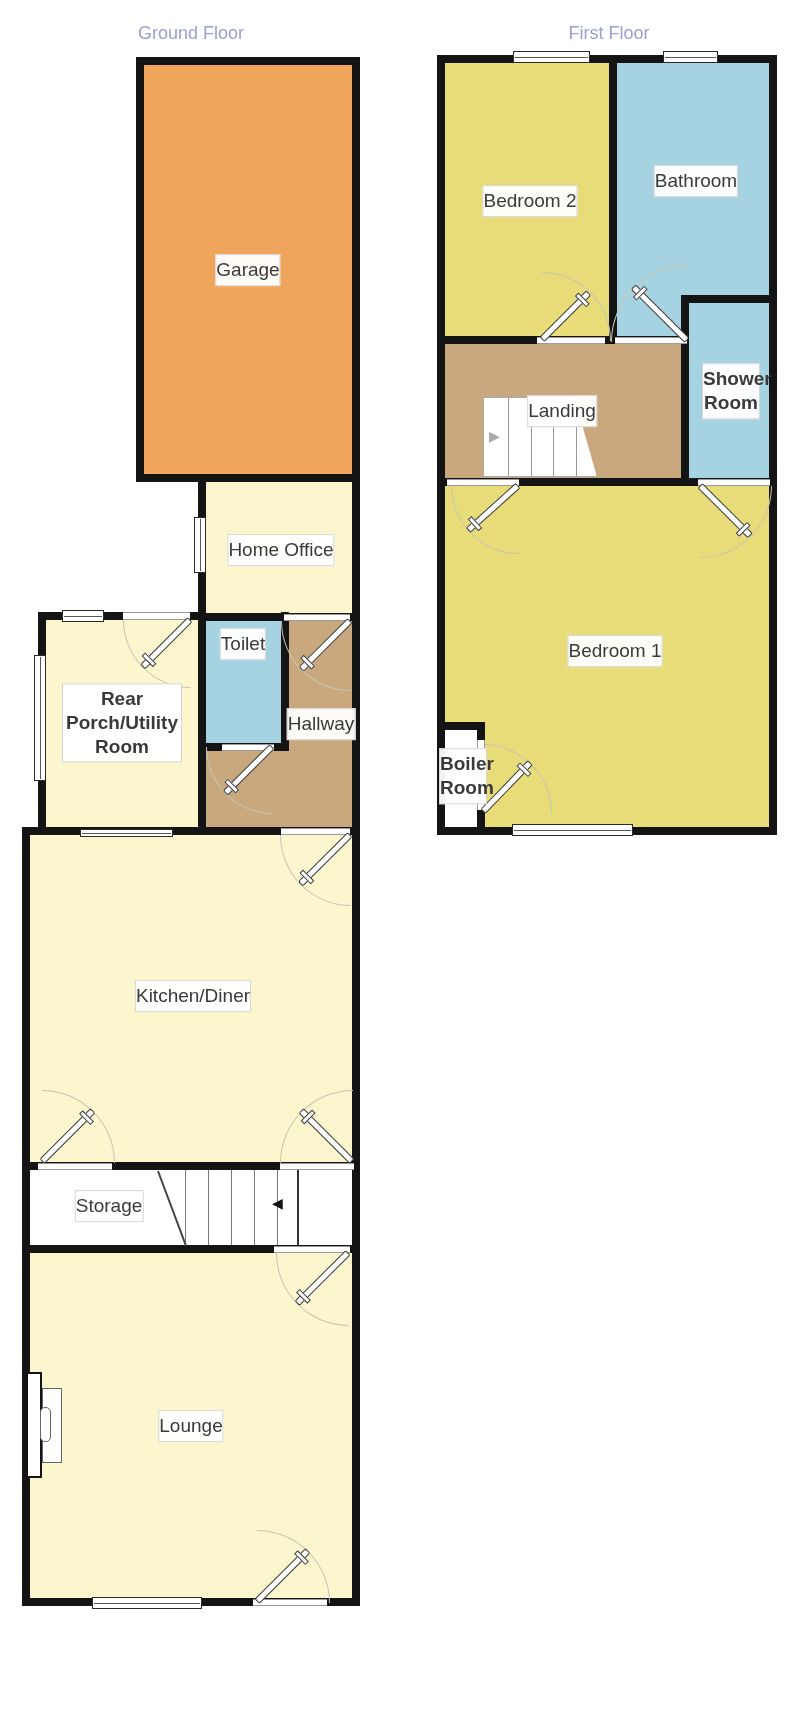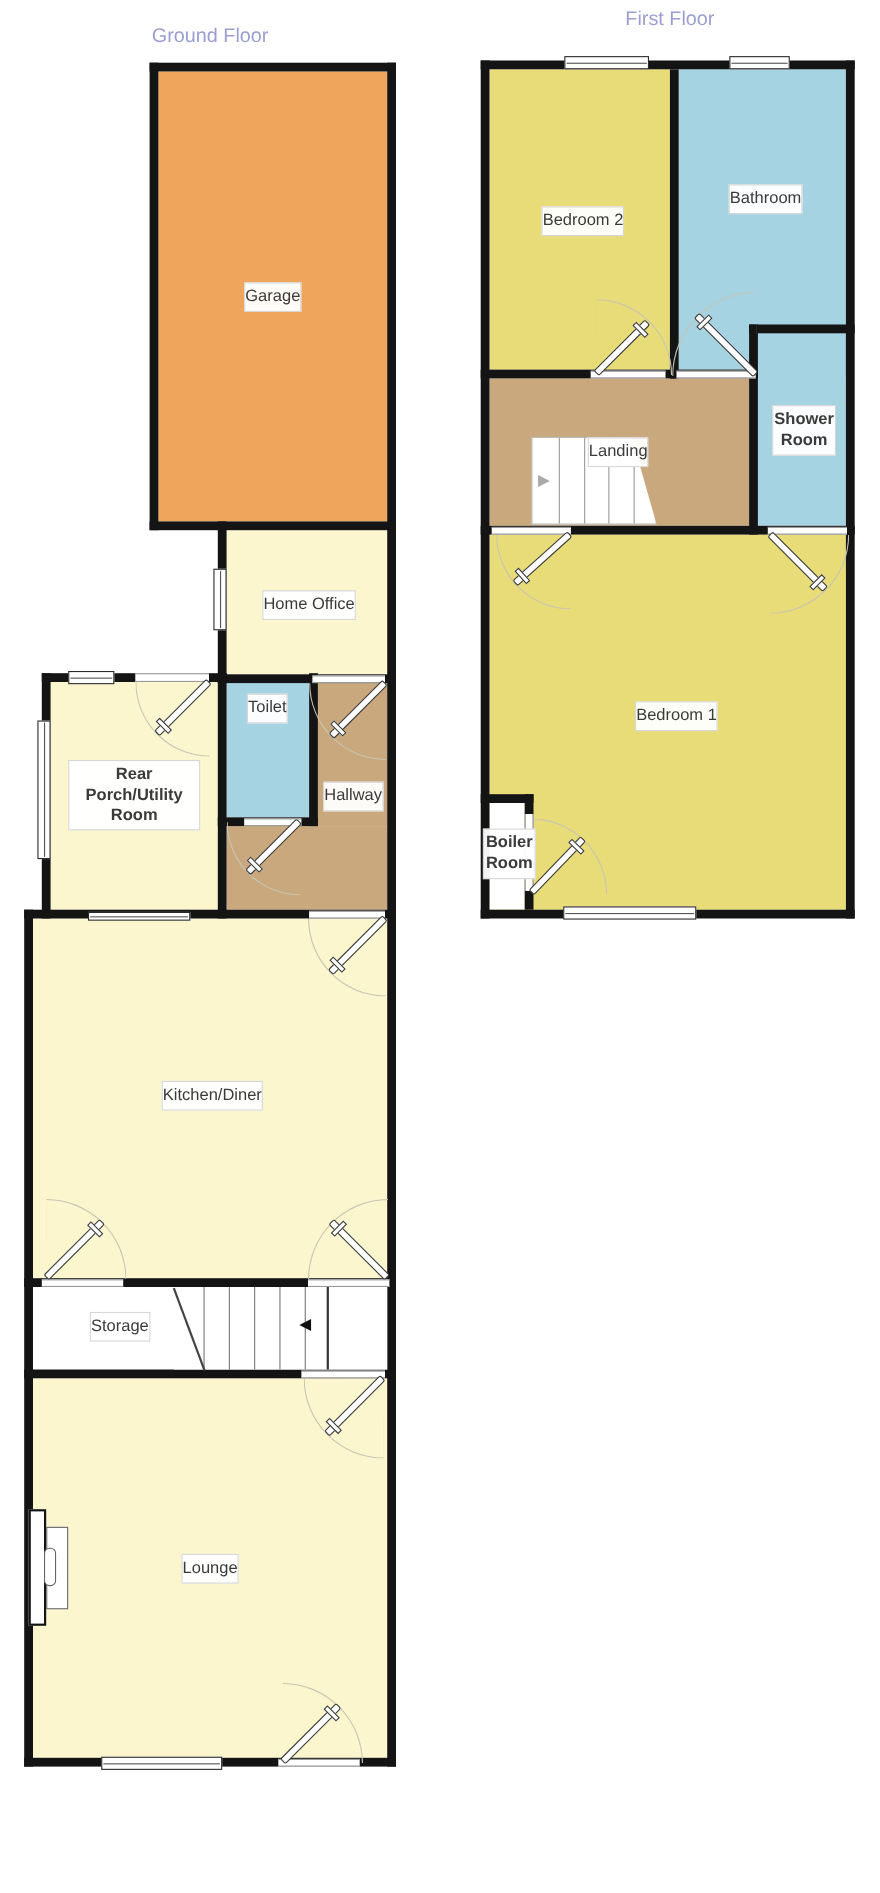--- a/index.html
+++ b/index.html
@@ -8,21 +8,21 @@
   .title{position:absolute;transform:translate(-50%,-50%);font-size:18px;color:var(--c-title-text);white-space:nowrap;}
   .fill{position:absolute;}
   .wall{position:absolute;background:var(--c-wall);}
   .f-garage{background:var(--c-garage);}
   .f-yellow{background:var(--c-bedroom-yellow);}
   .f-blue{background:var(--c-bathroom-blue);}
   .f-cream{background:var(--c-cream);}
   .f-brown{background:var(--c-hall-brown);}
   .f-white{background:#ffffff;}
   .label{position:absolute;transform:translate(-50%,-50%);background:rgba(255,255,255,.95);
-         border:1px solid #d6d6d6;color:var(--c-label-text);font-size:15px;line-height:1.25;
+         border:1px solid #d6d6d6;color:var(--c-label-text);font-size:19px;line-height:1.25;
          padding:3px 0;text-align:center;white-space:nowrap;z-index:40;}
   .label.wrap{white-space:normal;font-weight:bold;}
   .window{position:absolute;background:#fff;border:1px solid #2a2a2a;box-sizing:border-box;z-index:20;}
   .window.h::after{content:"";position:absolute;left:1px;right:1px;top:50%;border-top:1px solid #555;}
   .window.v::after{content:"";position:absolute;top:1px;bottom:1px;left:50%;border-left:1px solid #555;}
   .sill{position:absolute;background:#fff;border-top:1px solid #9a9a9a;border-bottom:1px solid #9a9a9a;box-sizing:border-box;z-index:15;}
   .sill.v{border:none;border-left:1px solid #9a9a9a;border-right:1px solid #9a9a9a;}
   .door{position:absolute;height:7px;background:#fff;border:1px solid #3a3a3a;border-radius:2px;
         box-sizing:border-box;transform-origin:0 50%;z-index:30;}
   .door::before{content:"";position:absolute;right:6px;top:-5px;width:3px;height:14px;background:#fff;border:1px solid #3a3a3a;}
@@ -37,21 +37,21 @@
   .diag{position:absolute;height:2px;background:#444;transform-origin:0 50%;}
   .fp{position:absolute;background:#fff;box-sizing:border-box;z-index:22;}
   .disclaimer{position:absolute;transform:translate(-50%,-50%);font-size:13px;color:var(--c-disclaimer-text);white-space:nowrap;}
 </style>
 </head>
 <body>
 
 <div id="canvas">
 
   <div class="title" style="left:191px;top:33px;">Ground Floor</div>
-  <div class="title" style="left:609px;top:17px;">First Floor</div>
+  <div class="title" style="left:609px;top:33px;">First Floor</div>
 
   <div>
 
     <div class="fill f-garage" style="left:144px;top:65px;width:208px;height:409px;"></div>
     <div class="fill f-cream" style="left:206px;top:482px;width:146px;height:131px;"></div>
     <div class="fill f-cream" style="left:46px;top:620px;width:152px;height:207px;"></div>
     <div class="fill f-blue" style="left:206px;top:620px;width:75px;height:123px;"></div>
     <div class="fill f-brown" style="left:289px;top:620px;width:63px;height:131px;"></div>
     <div class="fill f-brown" style="left:206px;top:751px;width:146px;height:76px;"></div>
     <div class="fill f-cream" style="left:30px;top:835px;width:322px;height:327px;"></div>

